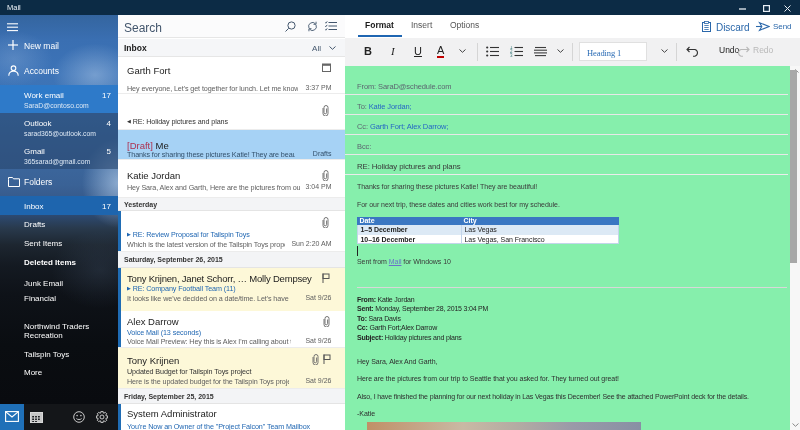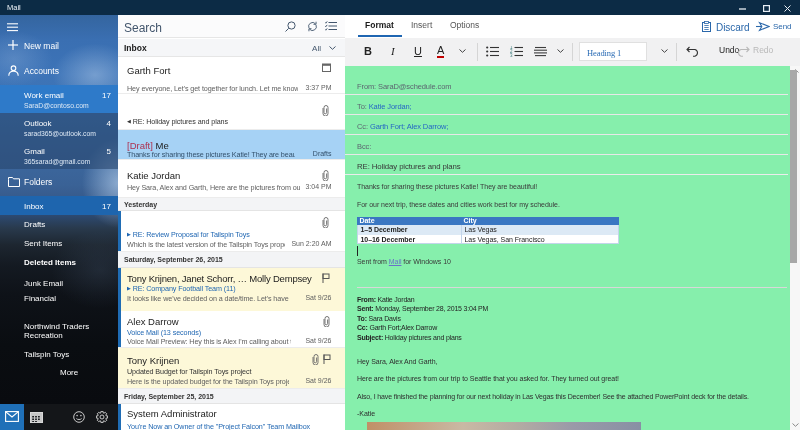--- a/index.html
+++ b/index.html
@@ -123,21 +123,21 @@
     <div class="abs" style="right:7px;top:6px;font-size:8px;color:#fff;">17</div>
   </div>
   <div class="folder-item" style="top:205px;">Drafts</div>
   <div class="folder-item" style="top:224px;">Sent Items</div>
   <div class="folder-item" style="top:243px;font-weight:bold;">Deleted Items</div>
   <div class="folder-item" style="top:264px;">Junk Email</div>
   <div class="folder-item" style="top:279px;">Financial</div>
   <div class="folder-item" style="top:307px;text-align:right;">Northwind Traders</div>
   <div class="folder-item" style="top:316px;">Recreation</div>
   <div class="folder-item" style="top:335px;">Tailspin Toys</div>
-  <div class="folder-item" style="top:353px;margin-left:36px;">More</div>
+  <div class="folder-item" style="top:353px;">More</div>
 </div>
 <div id="bottombar">
   <div id="mailtile">
     <svg class="abs" style="left:5px;top:7px" width="14" height="11" viewBox="0 0 14 11">
       <rect x="0.6" y="0.6" width="12.8" height="9.8" fill="none" stroke="#fff" stroke-width="1.1"></rect>
       <path d="M0.6 0.6 L7 6 L13.4 0.6" fill="none" stroke="#fff" stroke-width="1.1"></path>
     </svg>
   </div>
   <svg class="abs" style="left:30px;top:7px" width="13" height="12" viewBox="0 0 13 12">
     <rect x="0.5" y="1.5" width="12" height="10" fill="#c6c6c6" stroke="#d8d8d8" stroke-width="1"></rect>

